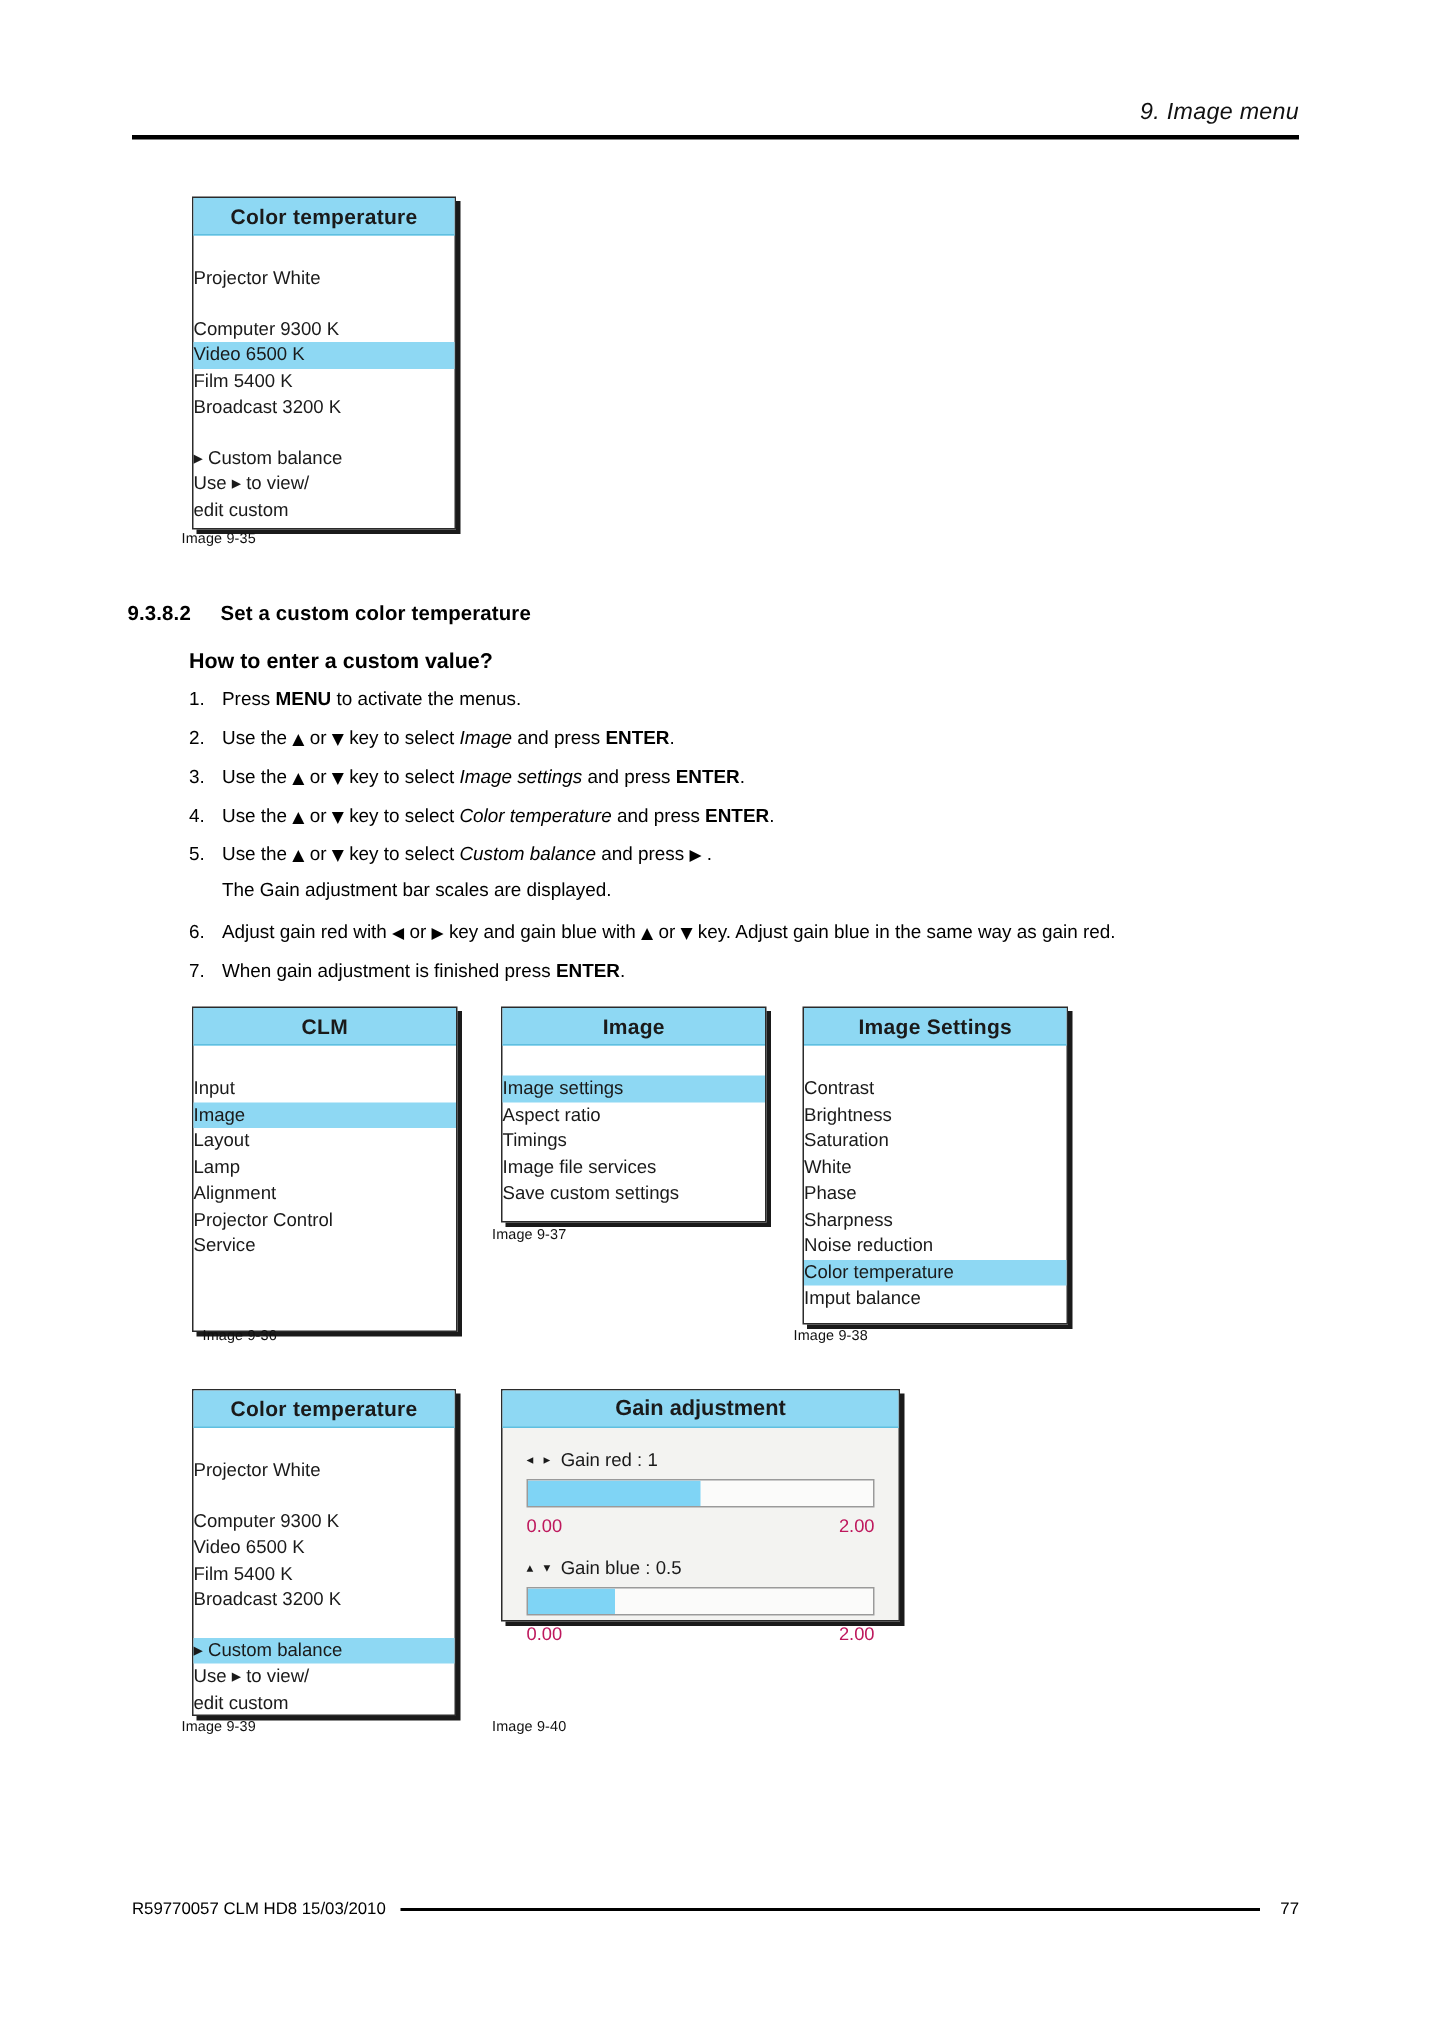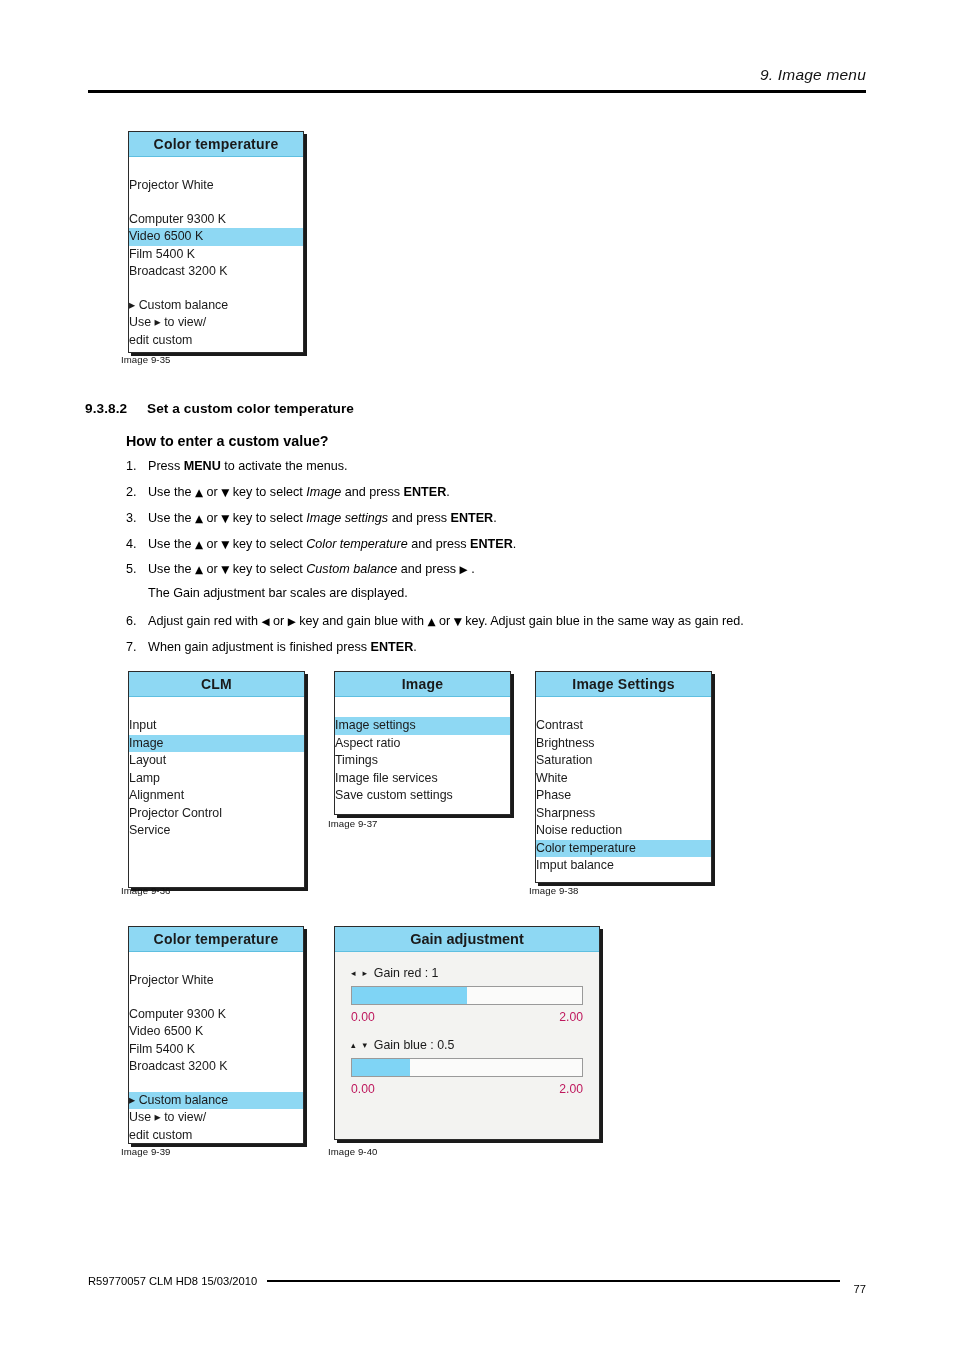--- a/index.html
+++ b/index.html
@@ -179,21 +179,21 @@
     position: absolute;
     left: 88px;
     top: 1267px;
     width: 778px;
     display: flex;
     align-items: center;
     font-size: 11.2px;
   }
   .footer .fleft { white-space: nowrap; padding-right: 10px; }
   .footer .frule { flex: 1; height: 1.6px; background: #000; }
-  .footer .fright { padding-left: 14px; margin-top: 16px; }
+  .footer .fright { padding-left: 14px; }
 </style>
 </head>
 <body>
 
 <div class="page-header">
   <div class="hdr-text">9.  Image menu</div>
   <div class="hdr-rule"></div>
 </div>
 
 <div class="osd" id="osd-color-temp-top" style="left:128px; top:131px; width:176px; height:222px;">
@@ -236,21 +236,21 @@
       <div class="osd-row spacer">&nbsp;</div>
       <div class="osd-row">Input</div>
       <div class="osd-row sel">Image</div>
       <div class="osd-row">Layout</div>
       <div class="osd-row">Lamp</div>
       <div class="osd-row">Alignment</div>
       <div class="osd-row">Projector Control</div>
       <div class="osd-row">Service</div>
     </div>
 </div>
-<div class="cap" style="left:121px; top:885px;text-align:center;">Image 9-36</div>
+<div class="cap" style="left:135px; top:885px;text-align:center;">Image 9-36</div>
 
 <div class="osd" id="osd-image" style="left:334px; top:671px; width:177px; height:144px;">
   <div class="osd-title">Image</div>
   <div class="osd-body">
       <div class="osd-row spacer">&nbsp;</div>
       <div class="osd-row sel">Image settings</div>
       <div class="osd-row">Aspect ratio</div>
       <div class="osd-row">Timings</div>
       <div class="osd-row">Image file services</div>
       <div class="osd-row">Save custom settings</div>
@@ -286,21 +286,21 @@
       <div class="osd-row">Film 5400 K</div>
       <div class="osd-row">Broadcast 3200 K</div>
       <div class="osd-row gap">&nbsp;</div>
       <div class="osd-row sel">▸ Custom balance</div>
       <div class="osd-row">Use ▸ to view/</div>
       <div class="osd-row">edit custom</div>
     </div>
 </div>
 <div class="cap" style="left:121px; top:1146px;">Image 9-39</div>
 
-<div class="gain-box" id="gain-panel" style="left:334px; top:926px; width:266px; height:214px;">
+<div class="gain-box" id="gain-panel" style="left:334px; top:926px; width:266px; height:155px;">
   <div class="gain-title">Gain adjustment</div>
   <div class="gain-inner" id="gain-sliders">
       <div class="gain-label"><span class="gar">◂ ▸ </span><span>Gain red : 1</span></div>
       <div class="bar-track">
         <div class="bar-fill" style="width: 50%;"></div>
       </div>
       <div class="bar-scale">
         <span>0.00</span>
         <span>2.00</span>
       </div>

